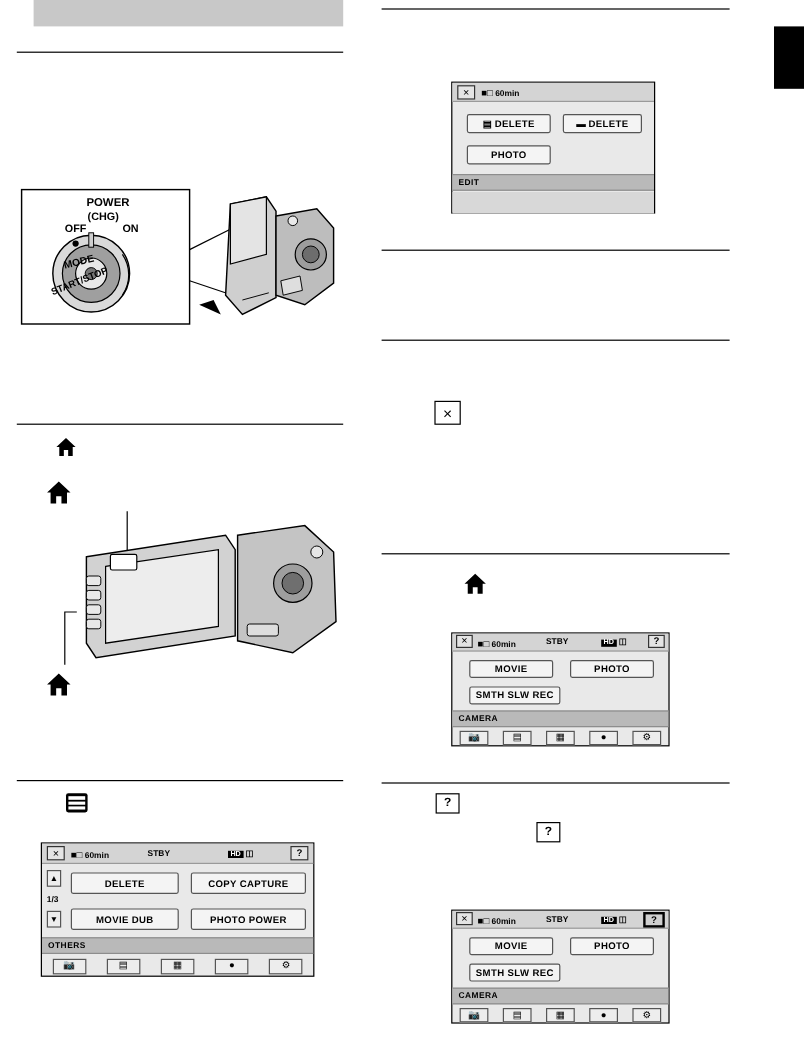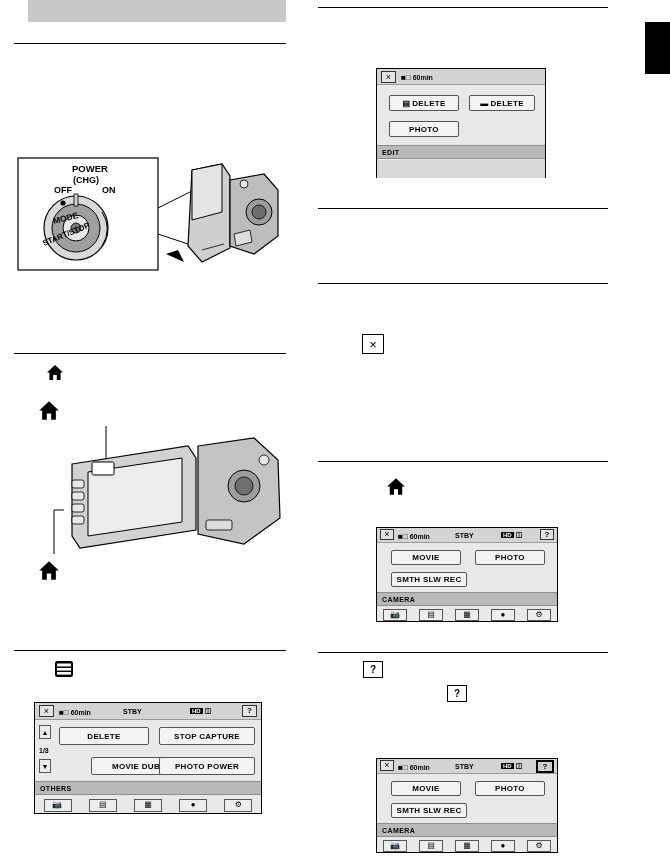--- a/index.html
+++ b/index.html
@@ -284,22 +284,22 @@
       <span style="background:#000;color:#fff;padding:0 2px;font-size:6px;">HD</span>
       <span style="font-size:7px;">◫</span>
     </div>
     <div class="qbtn" style="right:4px; top:2px;">?</div>
 
     <div class="arrowbtn" style="left:4px; top:22px;">▲</div>
     <div class="pagenum" style="left:4px; top:44px;">1/3</div>
     <div class="arrowbtn" style="left:4px; top:56px;">▼</div>
 
     <div class="btn" style="left:24px; top:24px; width:90px; height:18px;">DELETE</div>
-    <div class="btn" style="left:124px; top:24px; width:96px; height:18px;">STOP CAPTURE</div>
-    <div class="btn" style="left:24px; top:54px; width:90px; height:18px;margin-left:32px;">MOVIE DUB</div>
+    <div class="btn" style="left:124px; top:24px; width:96px; height:18px;">COPY CAPTURE</div>
+    <div class="btn" style="left:24px; top:54px; width:90px; height:18px;">MOVIE DUB</div>
     <div class="btn" style="left:124px; top:54px; width:96px; height:18px;">PHOTO POWER</div>
 
     <div class="cat-bar" style="top:78px;">OTHERS</div>
 
     <div class="icon-row" style="top:94px; height:16px;">
       <div class="icon-cell">
           <span class="tinyicon">📷</span>
         </div>
       <div class="icon-cell">
           <span class="tinyicon">▤</span>

